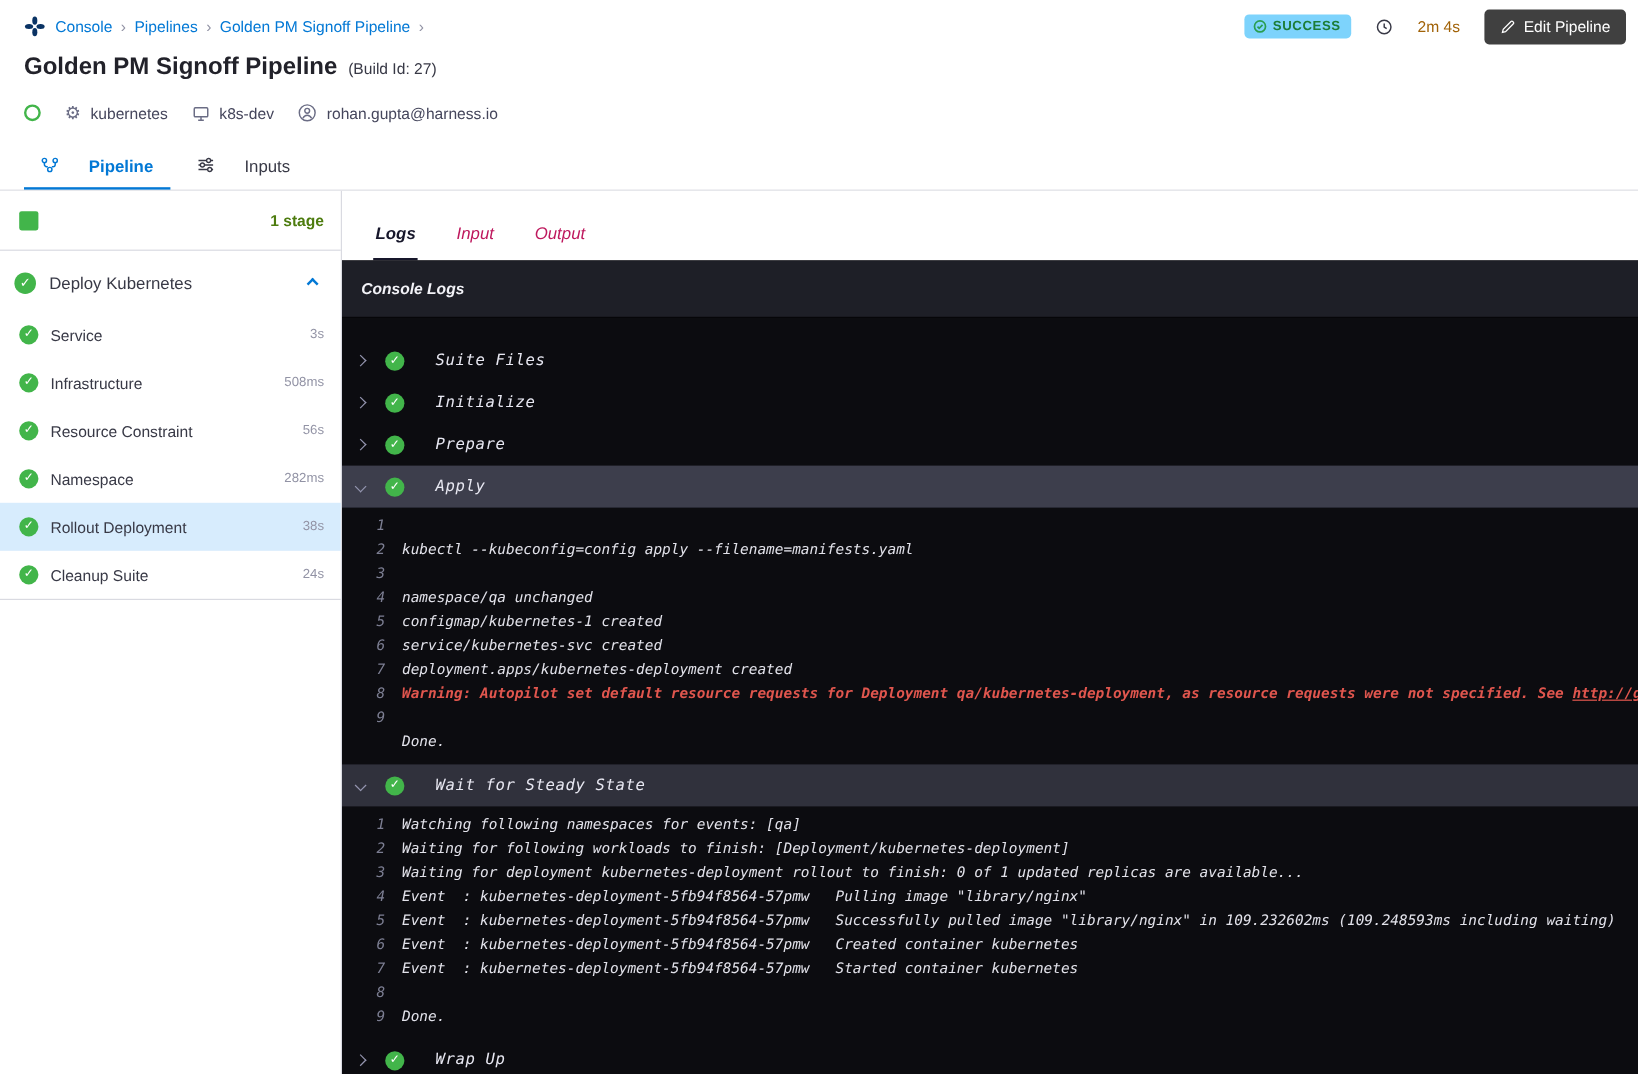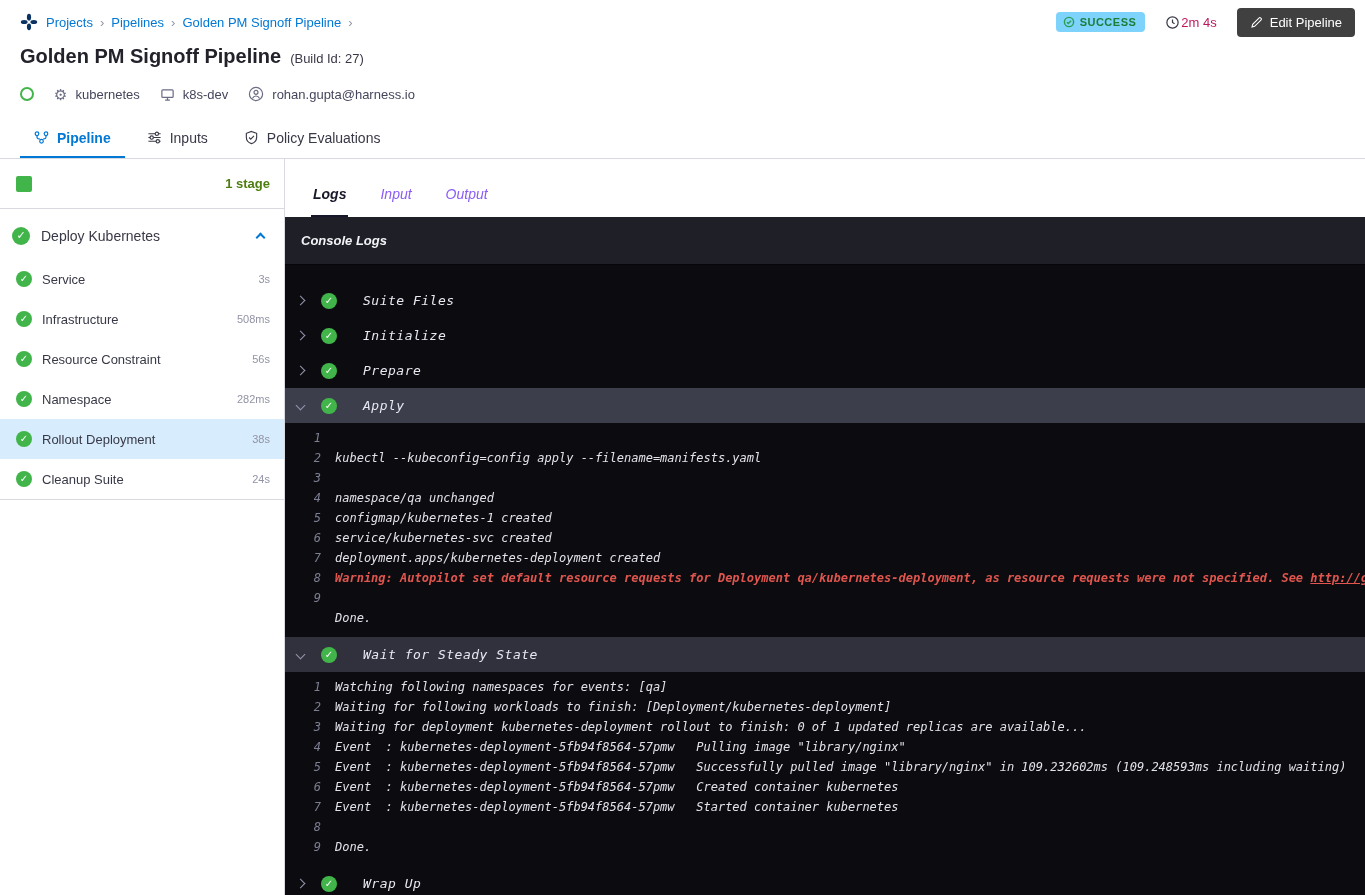--- a/index.html
+++ b/index.html
@@ -12,36 +12,36 @@
   
   .topbar { padding:10px 10px 0 20px; }
   .crumb-row { display:flex; align-items:center; height:24px; }
   .logo { display:flex; align-items:center; margin-right:8px; }
   .crumb-link { color:#0278d5; font-size:13px; cursor:pointer; }
   .crumb-sep { color:#9293a5; font-size:13px; margin:0 7px; }
   .top-right { margin-left:auto; display:flex; align-items:center; gap:20px; }
   .badge { background:#7dd3fc; color:#1d7d37; font-size:11px; font-weight:700;
     letter-spacing:.5px; padding:4px 9px 4px 7px; border-radius:4px;
     display:flex; align-items:center; gap:5px; }
-  .duration { display:flex; align-items:center; gap:1px; font-size:13px; color:#be185d; }
+  .duration { display:flex; align-items:center; gap:20px; font-size:13px; color:#a16207; }
   .edit-btn { background:#404040; color:#fff; font-size:13px; height:29px;
     padding:0 13px; border:none; border-radius:4px; display:flex; align-items:center;
     gap:7px; cursor:pointer; font-family:inherit; }
   .title-row { display:flex; align-items:baseline; gap:9px; margin-top:11px; }
   .page-title { font-size:20px; font-weight:700; color:#22222a; }
   .build-id { font-size:13px; color:#383946; }
   .meta-row { display:flex; align-items:center; margin-top:15px; height:22px; }
   .meta-item { display:flex; align-items:center; gap:8px; margin-right:20px;
     font-size:13px; color:#45465c; }
   .svc-ring { width:14px; height:14px; border:2.5px solid #42b54a; border-radius:50%; display:inline-block; }
   .gear { font-size:15px; color:#6b6d85; line-height:1; }
   
   .main-tabs { display:flex; padding-left:20px; border-bottom:1px solid #d9dae1;
     margin-top:14px; height:40px; gap:8px; }
-  .main-tab { display:flex; align-items:center; gap:8px; padding:0 14px;
+  .main-tab { display:flex; align-items:center; gap:25px; padding:0 14px;
     font-size:14px; color:#383946; cursor:pointer; border-bottom:2px solid transparent; }
   .main-tab.active { color:#0278d5; border-bottom-color:#0278d5; font-weight:600; }
   .main-tab svg { display:block; }
   
   .content { flex:1; min-height:0; display:flex; }
   .sidebar { width:285px; min-width:285px; border-right:1px solid #d9dae1; background:#fff; }
   .stage-count-row { height:50px; display:flex; align-items:center;
     padding:0 14px 0 16px; border-bottom:1px solid #d9dae1; }
   .stage-square { width:16px; height:16px; background:#42b54a; border-radius:2px; }
   .stage-count { margin-left:auto; color:#4d7c0f; font-size:13px;font-weight:bold; }
@@ -62,21 +62,21 @@
   .step-row { height:40px; display:flex; align-items:center; gap:10px;
     padding:0 14px 0 16px; cursor:pointer; }
   .step-row.selected { background:#d7ecfd; }
   .step-name { font-size:13px; color:#383946; }
   .step-duration { margin-left:auto; font-size:11px; color:#9293a5; }
   #steps { border-bottom:1px solid #d9dae1; }
   
   .log-area { flex:1; min-width:0; display:flex; flex-direction:column;font-style:italic; }
   .log-tabs { height:58px; min-height:58px; display:flex; align-items:flex-end;
     gap:30px; padding-left:26px; background:#fff; }
-  .log-tab { padding:0 2px 13px; font-size:14px; color:#8b5cf6; cursor:pointer;
+  .log-tab { padding:0 2px 13px; font-size:14px; color:#be185d; cursor:pointer;
     border-bottom:2px solid transparent; }
   .log-tab.active { font-weight:700; color:#17172b; border-bottom-color:#17172b; }
   .console { flex:1; min-height:0; background:#0c0c10; display:flex; flex-direction:column; }
   .console-header { height:48px; min-height:48px; background:#1e1f27;
     display:flex; align-items:center; padding-left:16px; color:#f2f2f7;
     font-size:13px; font-weight:700; border-bottom:1px solid #060609; }
   .console-body { flex:1; overflow:hidden; padding-top:18px;
     font-family:"DejaVu Sans Mono","Liberation Mono",monospace; }
   .section-header { height:35px; min-height:35px; display:flex; align-items:center;
     padding-left:8px; cursor:pointer; }
@@ -101,21 +101,21 @@
     <span class="logo">
       <svg width="18" height="18" viewBox="0 0 18 18">
         <g fill="#0a3364">
           <ellipse cx="9" cy="4.2" rx="2.1" ry="3.4"></ellipse>
           <ellipse cx="9" cy="13.8" rx="2.1" ry="3.4"></ellipse>
           <ellipse cx="4.2" cy="9" rx="3.4" ry="2.1"></ellipse>
           <ellipse cx="13.8" cy="9" rx="3.4" ry="2.1"></ellipse>
         </g>
       </svg>
     </span>
-    <span class="crumb-link">Projects</span>
+    <span class="crumb-link">Console</span>
     <span class="crumb-sep">›</span>
     <span class="crumb-link">Pipelines</span>
     <span class="crumb-sep">›</span>
     <span class="crumb-link">Golden PM Signoff Pipeline</span>
     <span class="crumb-sep">›</span>
 
     <div class="top-right">
       <span class="badge">
         <svg width="12" height="12" viewBox="0 0 12 12">
           <circle cx="6" cy="6" r="4.6" fill="none" stroke="#2a9e50" stroke-width="1.4"></circle>
@@ -182,27 +182,20 @@
   </div>
   <div class="main-tab">
     <svg width="15" height="15" viewBox="0 0 16 16">
       <path d="M1.5 4h13M1.5 8h13M1.5 12h13" stroke="currentColor" stroke-width="1.2"></path>
       <circle cx="10.5" cy="4" r="1.8" fill="#fff" stroke="currentColor" stroke-width="1.2"></circle>
       <circle cx="5" cy="8" r="1.8" fill="#fff" stroke="currentColor" stroke-width="1.2"></circle>
       <circle cx="11.5" cy="12" r="1.8" fill="#fff" stroke="currentColor" stroke-width="1.2"></circle>
     </svg>
     <span>Inputs</span>
   </div>
-  <div class="main-tab">
-    <svg width="15" height="15" viewBox="0 0 16 16">
-      <path d="M8 1.5l5.5 2v4.2c0 3.4-2.3 5.8-5.5 6.8-3.2-1-5.5-3.4-5.5-6.8V3.5z" fill="none" stroke="currentColor" stroke-width="1.2"></path>
-      <path d="M5.4 8l1.8 1.8 3.4-3.6" fill="none" stroke="currentColor" stroke-width="1.2"></path>
-    </svg>
-    <span>Policy Evaluations</span>
-  </div>
 </nav>
 
 <div class="content">
   <aside class="sidebar">
     <div class="stage-count-row">
       <span class="stage-square"></span>
       <span class="stage-count">1 stage</span>
     </div>
     <div class="stage-header">
       <span class="check-icon lg">✓</span>

